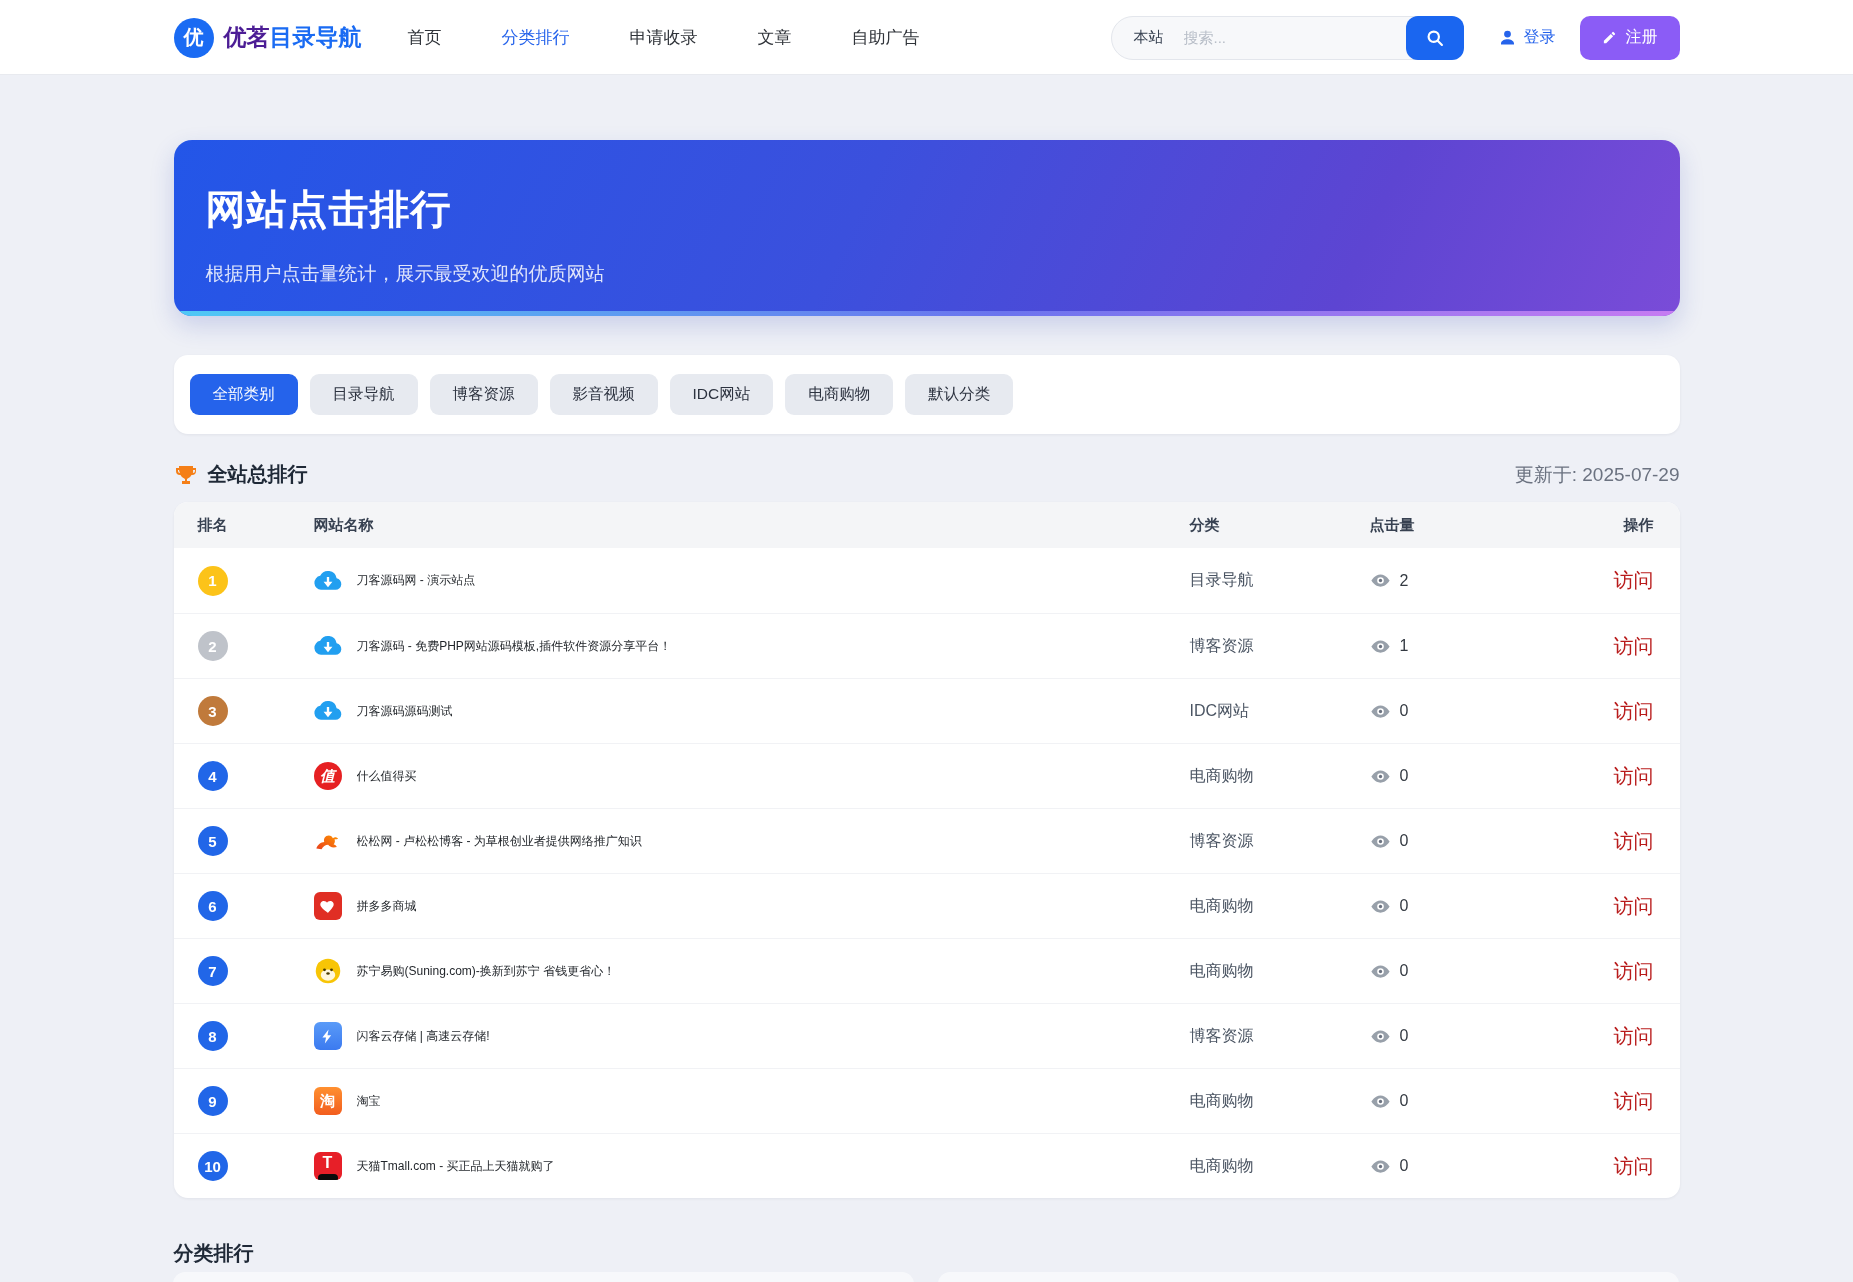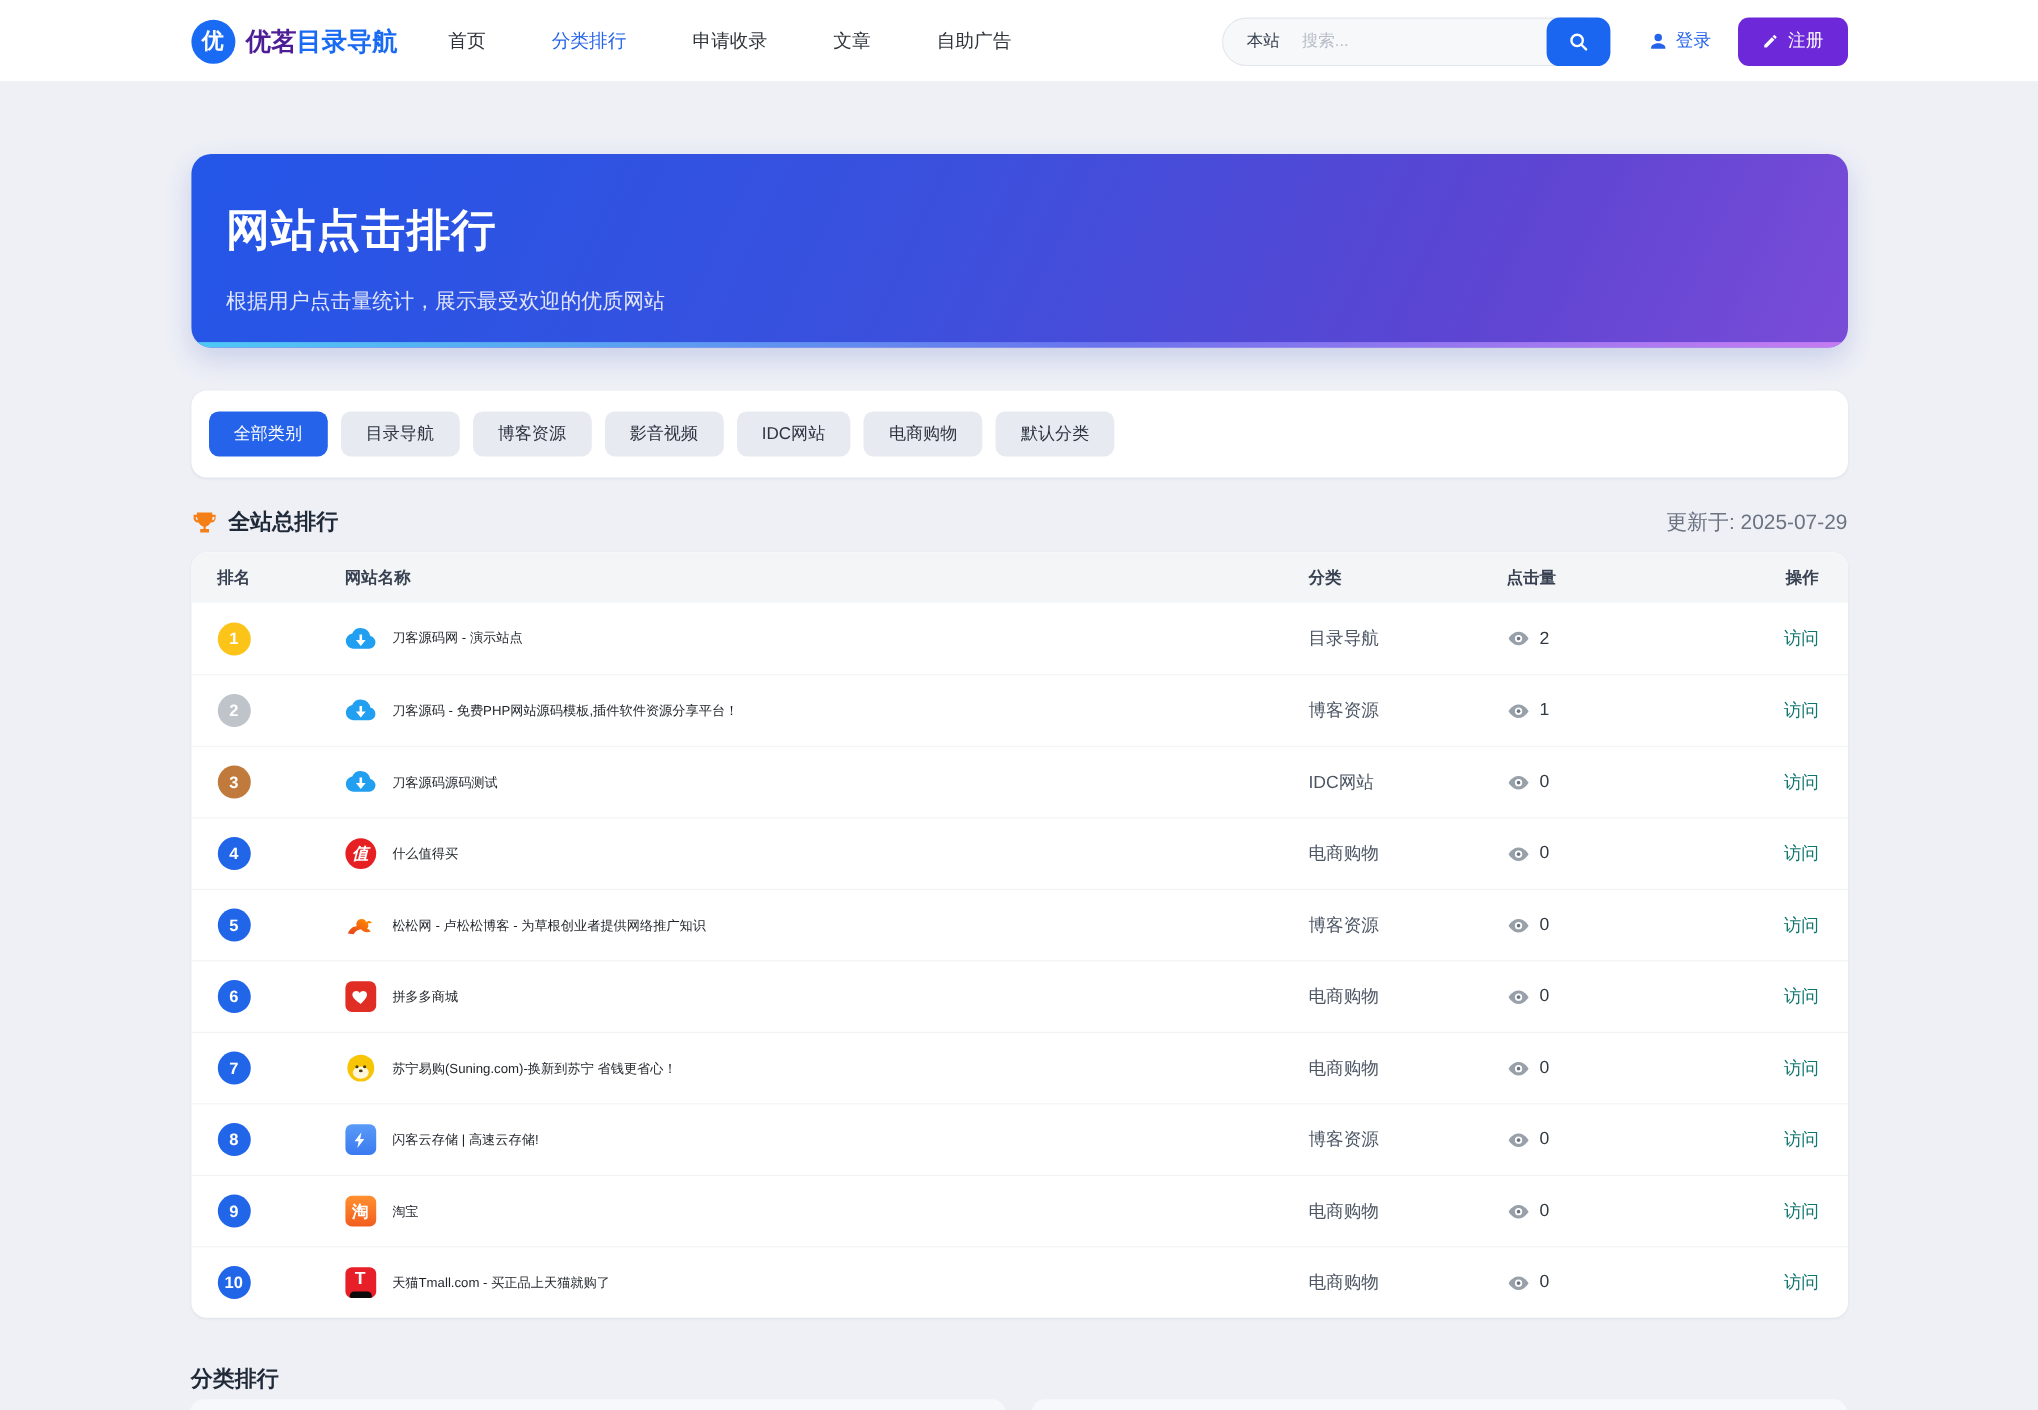--- a/index.html
+++ b/index.html
@@ -41,21 +41,21 @@
   .search-input::placeholder { color:#b7bdc7; }
   .search-btn {
     position:absolute; right:-1px; top:-1px; width:58px; height:44px;
     background:#1a66f0; border:none; border-radius:12px; cursor:pointer;
     display:flex; align-items:center; justify-content:center;
   }
   .login { display:flex; align-items:center; gap:7px; margin-left:34px; cursor:pointer; }
   .login-label { font-size:16px; color:#2563eb; }
   .register-btn {
     margin-left:24px; height:44px; padding:0 22px; border:none; border-radius:10px;
-    background:#6d28d9; color:#fff; font-size:16px; display:flex; align-items:center;
+    background:#8b5cf6; color:#fff; font-size:16px; display:flex; align-items:center;
     gap:9px; cursor:pointer; font-family:"Liberation Sans","DejaVu Sans",sans-serif;
   }
 
   
   .hero {
     position:relative; margin-top:65px; height:176px; border-radius:18px;
     background:linear-gradient(115deg,#2356e8 0%,#3b50dd 45%,#5d45d2 78%,#7a4cd8 100%);
     padding:42px 32px 0 32px; overflow:hidden;
     box-shadow:0 10px 24px rgba(40,60,180,.18);
   }
@@ -118,21 +118,21 @@
   .fav.tao { background:linear-gradient(180deg,#ff9030,#f25d1e); color:#fff; font-size:15px; font-weight:bold; }
   .fav.tmall { background:#e71f28; overflow:hidden; }
   .fav.tmall .t-char { color:#fff; font-size:16px; font-weight:bold; position:relative; top:-3px; }
   .fav.tmall .t-mouth { position:absolute; bottom:0; left:4px; right:4px; height:6px;
                         background:#0b0b0b; border-radius:4px 4px 0 0; }
   .site-name {
     font-size:12px; color:#1f2328; white-space:nowrap; overflow:hidden;
     text-overflow:ellipsis; cursor:pointer; text-decoration:none;
   }
   .click-num { font-size:16px; color:#343a42; }
-  .visit-link { font-size:16px; color:#0f766e; cursor:pointer; text-decoration:none; white-space:nowrap; }
+  .visit-link { font-size:20px; color:#b91c1c; cursor:pointer; text-decoration:none; white-space:nowrap; }
 
   
   .cat-rank-title { margin-top:42px; font-size:20px; font-weight:bold; color:#1f2937; }
   .peek-card { position:absolute; height:12px; background:#fff; opacity:.55;
                border-radius:14px 14px 0 0; bottom:-2px; }
   .icon { display:inline-flex; align-items:center; justify-content:center; }
 </style>
 </head>
 <body>
 

